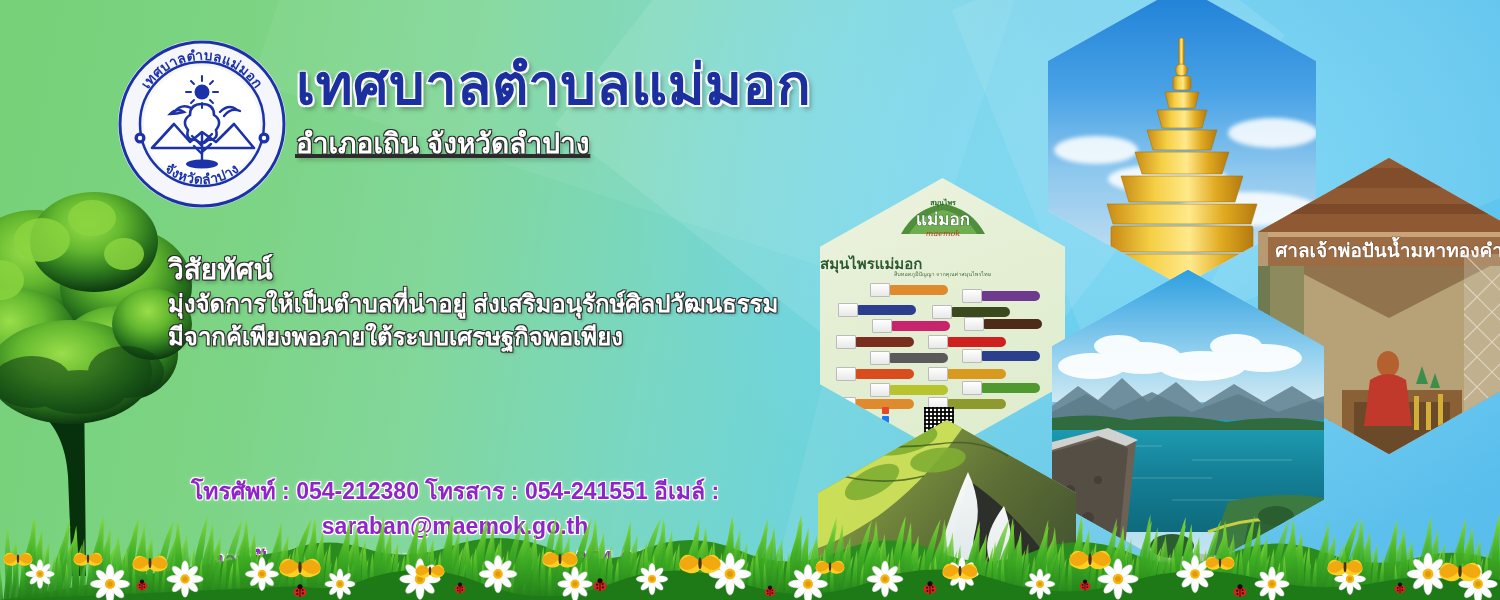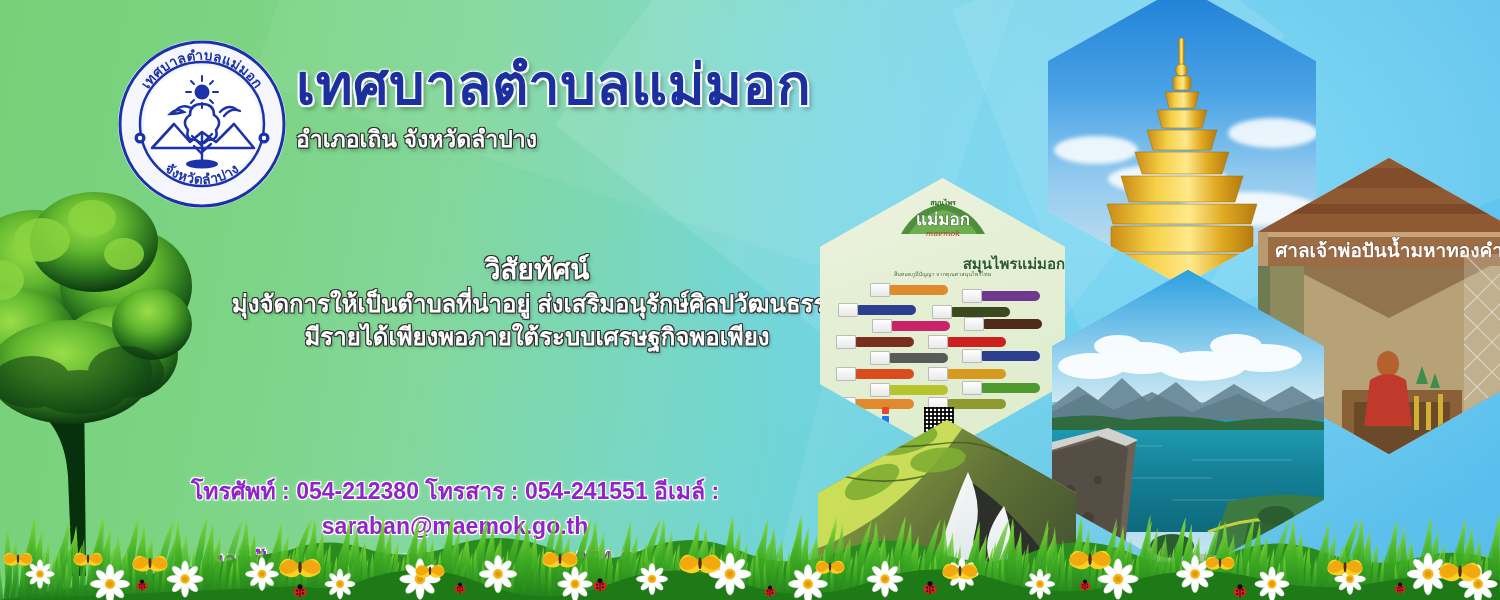--- a/index.html
+++ b/index.html
@@ -58,31 +58,32 @@
     color:#4fe31e;
     -webkit-text-stroke:1px #133a0d;
     paint-order:stroke fill;
     text-shadow:
       1px 1px 0 #10330c, -1px 1px 0 #10330c,
       1px -1px 0 #10330c, -1px -1px 0 #10330c,
       3px 4px 5px rgba(0,0,0,0.35);
   }
   #title-sub {
     margin-top:6px;
-    font-size:23px; font-weight:600; color:#ffffff;
+    font-size:28px; font-weight:600; color:#ffffff;
     -webkit-text-stroke:0.8px #2a2a2a;
     paint-order:stroke fill;
     text-shadow:
       1px 1px 0 #2e2e2e, -1px 1px 0 #2e2e2e,
       1px -1px 0 #2e2e2e, -1px -1px 0 #2e2e2e,
       2px 3px 4px rgba(0,0,0,0.32);
+    text-decoration: underline;
   }
 
   
-  #vision { position:absolute; left:187px; top:252px; width:700px; text-align:center; }
+  #vision { position:absolute; left:168px; top:252px; width:700px; }
   #vision-heading {
     font-size:28px; font-weight:bold; color:#ffffff; line-height:1.25;
     -webkit-text-stroke:0.8px #2b2b2b; paint-order:stroke fill;
     text-shadow:1px 1px 0 #2f2f2f,-1px 1px 0 #2f2f2f,1px -1px 0 #2f2f2f,-1px -1px 0 #2f2f2f, 2px 3px 4px rgba(0,0,0,0.30);
   }
   .vision-line {
     font-size:24px; font-weight:600; color:#ffffff; line-height:1.38;
     -webkit-text-stroke:0.7px #2b2b2b; paint-order:stroke fill;
     text-shadow:1px 1px 0 #303030,-1px 1px 0 #303030,1px -1px 0 #303030,-1px -1px 0 #303030, 2px 2px 3px rgba(0,0,0,0.28);
   }
@@ -109,21 +110,21 @@
     clip-path:polygon(50% 0%, 100% 25%, 100% 75%, 50% 100%, 0% 75%, 0% 25%);
     overflow:hidden;
     background:#cfe3ef;
   }
   .hex .inner { position:absolute; inset:0; }
 
   
   #hex-herb { left:30px; top:130px; width:245px; height:275px;
     background:linear-gradient(160deg,#eef3e0 0%,#e4efd4 40%,#dfeccd 100%); }
   .poster-logo { position:absolute; left:50%; top:14px; transform:translateX(-50%); width:104px; height:54px; }
-  .poster-title { position:absolute; left:0; right:0; top:74px; text-align:right;
+  .poster-title { position:absolute; left:0; right:0; top:74px; text-align:left;
     font-size:15px; font-weight:bold; color:#2c5c2c; text-shadow:0 1px 0 #fff; }
   .poster-sub { position:absolute; left:0; right:0; top:92px; text-align:center;
     font-size:5.5px; color:#4a6b3e; }
   .prod-grid { position:absolute; left:16px; top:104px; right:16px; height:126px; }
   .prod { position:absolute; height:15px; border-radius:2px; display:flex; align-items:center; }
   .prod .box { width:20px; height:14px; background:linear-gradient(180deg,#fff 0%,#e8e8e8 100%);
     border:0.5px solid #bbb; border-radius:1px; }
   .prod .tag { flex:1; height:10px; border-radius:1px 5px 5px 1px; }
   .qr { position:absolute; left:104px; bottom:16px; width:30px; height:30px;
     background:
@@ -260,21 +261,21 @@
   </div>
 
   <div id="header-text">
     <div id="title-thai">เทศบาลตำบลแม่มอก</div>
     <div id="title-sub">อำเภอเถิน จังหวัดลำปาง</div>
   </div>
 
   <div id="vision">
     <div id="vision-heading">วิสัยทัศน์</div>
     <div class="vision-line">มุ่งจัดการให้เป็นตำบลที่น่าอยู่ ส่งเสริมอนุรักษ์ศิลปวัฒนธรรม</div>
-    <div class="vision-line">มีรายได้เพียงพอภายใต้ระบบเศรษฐกิจพอเพียง</div>
+    <div class="vision-line">มีจากค้เพียงพอภายใต้ระบบเศรษฐกิจพอเพียง</div>
   </div>
 
   <div id="contact">
     <div class="contact-line">โทรศัพท์ : 054-212380  โทรสาร : 054-241551 อีเมล์ : saraban@maemok.go.th</div>
     <div class="contact-line">งานป้องกันและบรรเทาสาธารณภัย : 054-241520</div>
   </div>
 
   <div id="collage">
 
     <div class="hex" id="hex-herb">

